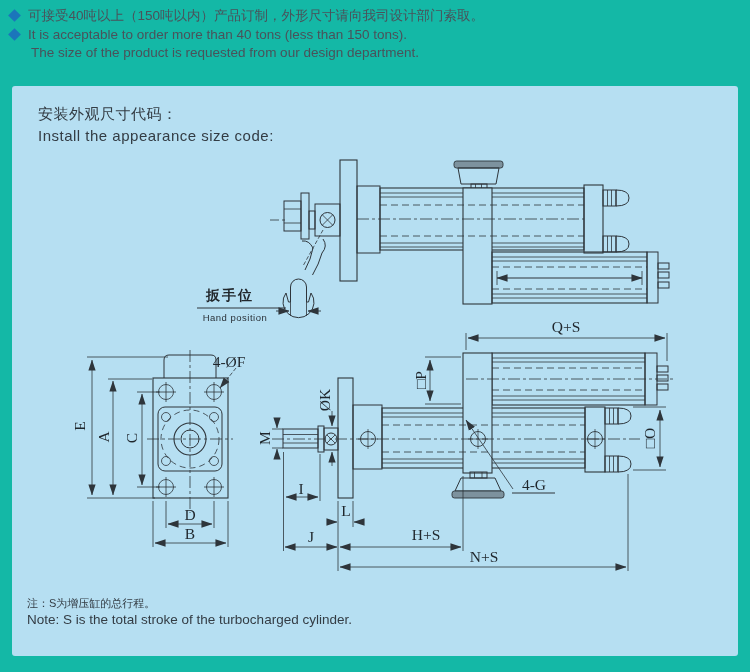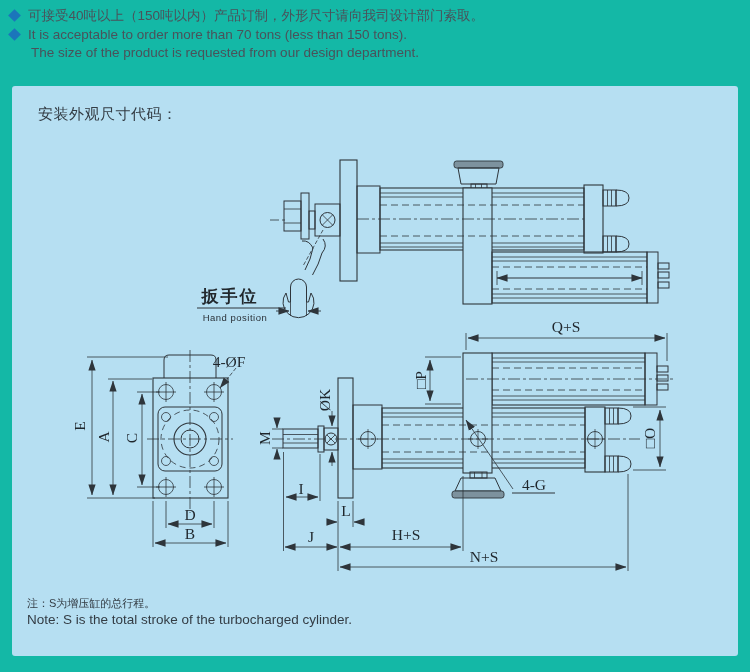--- a/index.html
+++ b/index.html
@@ -13,45 +13,46 @@
   .panel-title{position:absolute;left:38px;top:103px;font-size:15px;line-height:22px;color:#333c44;letter-spacing:.5px;}
   .note{position:absolute;left:27px;top:595px;color:#333c44;}
   .note .zh{font-size:11px;line-height:16px;}
   .note .en{font-size:13.5px;line-height:17px;}
   
   svg.draw{position:absolute;left:0;top:0;}
   .dim{position:absolute;transform:translate(-50%,-50%);white-space:nowrap;
        font-family:"Liberation Serif","DejaVu Serif",serif;font-size:15.5px;color:#1f262c;}
   .dim.rot{transform:translate(-50%,-50%) rotate(-90deg);}
   .hand-zh{position:absolute;transform:translate(-50%,-50%);white-space:nowrap;
-       font-size:17px;font-weight:bold;color:#21272c;letter-spacing:2px;}
+       font-size:14px;font-weight:bold;color:#21272c;letter-spacing:2px;}
   .hand-en{position:absolute;transform:translate(-50%,-50%);white-space:nowrap;
        font-size:9.5px;color:#2a3138;letter-spacing:.5px;}
 </style>
 </head>
 <body>
 
 <div class="page">
 
   <div class="bullet-row" style="left:10px;top:7px;">
     <span class="diamond"></span>
     <span>可接受40吨以上（150吨以内）产品订制，外形尺寸请向我司设计部门索取。</span>
   </div>
   <div class="bullet-row" style="left:10px;top:26px;">
     <span class="diamond"></span>
-    <span>It is acceptable to order more than 70 tons (less than 150 tons).</span>
+    <span>It is acceptable to order more than 40 tons (less than 150 tons).</span>
   </div>
   <div class="bullet-row" style="left:31px;top:44px;align-items:center;">
     <span>The size of the product is requested from our design department.</span>
   </div>
 
   <div class="panel"></div>
 
   <div class="panel-title">
     <div>安装外观尺寸代码：</div>
+    <div>Install the appearance size code:</div>
   </div>
 
   <svg class="draw" width="750" height="672" viewBox="0 0 750 672">
     <defs>
       <marker id="arr" viewBox="0 0 10 8" refX="9.6" refY="4" markerWidth="11" markerHeight="8.8" orient="auto-start-reverse" markerUnits="userSpaceOnUse">
         <path d="M0,0.7 L10,4 L0,7.3 Z" fill="#2e353b"></path>
       </marker>
     </defs>
 
     <g stroke="#2e353b" fill="none" stroke-width="1">
@@ -310,21 +311,21 @@
   <span class="dim rot" style="left:80px;top:426px;">E</span>
   <span class="dim rot" style="left:104px;top:437px;">A</span>
   <span class="dim rot" style="left:132px;top:438px;">C</span>
   <span class="dim" style="left:190px;top:515px;">D</span>
   <span class="dim" style="left:190px;top:534px;">B</span>
   <span class="dim rot" style="left:265px;top:438px;">M</span>
   <span class="dim rot" style="left:325px;top:400px;">ØK</span>
   <span class="dim" style="left:301px;top:489px;">I</span>
   <span class="dim" style="left:346px;top:511px;">L</span>
   <span class="dim" style="left:311px;top:537px;">J</span>
-  <span class="dim" style="left:406px;top:535px;">H+S</span>
+  <span class="dim" style="left:426px;top:535px;">H+S</span>
   <span class="dim" style="left:484px;top:557px;">N+S</span>
 
   <div class="note">
     <div class="zh">注：S为增压缸的总行程。</div>
     <div class="en">Note: S is the total stroke of the turbocharged cylinder.</div>
   </div>
 
 </div>
 
 </body></html>

